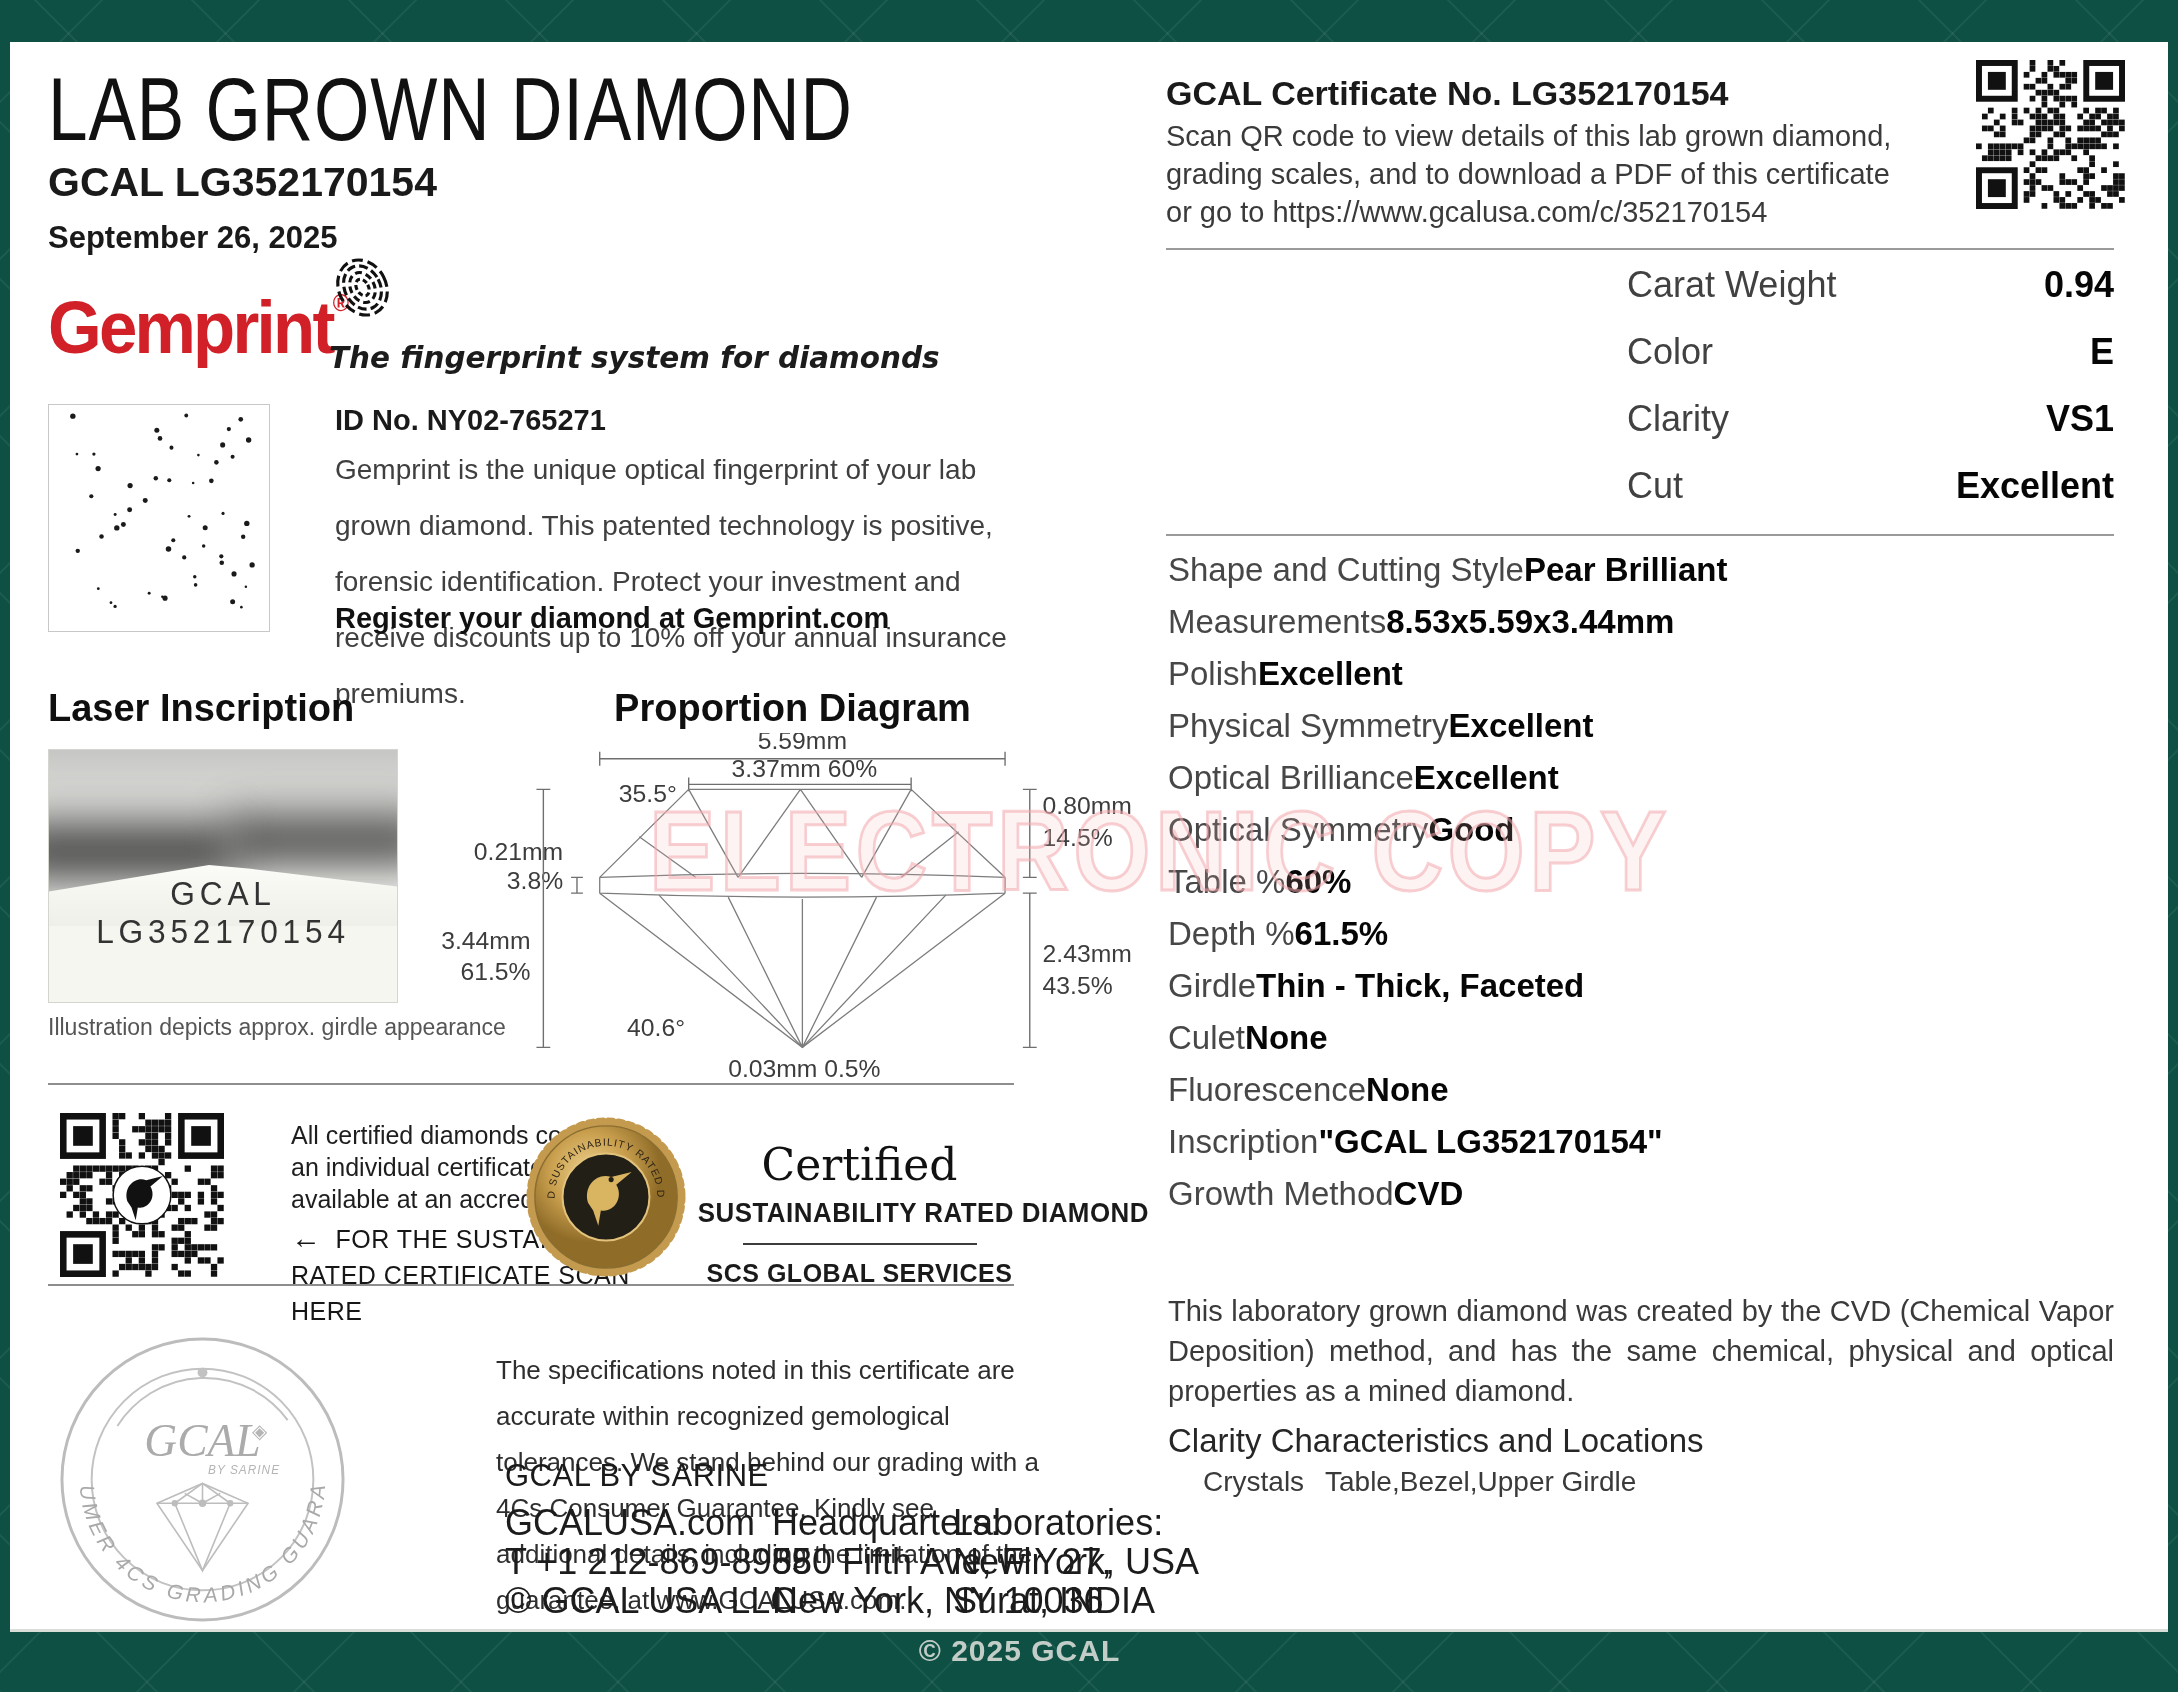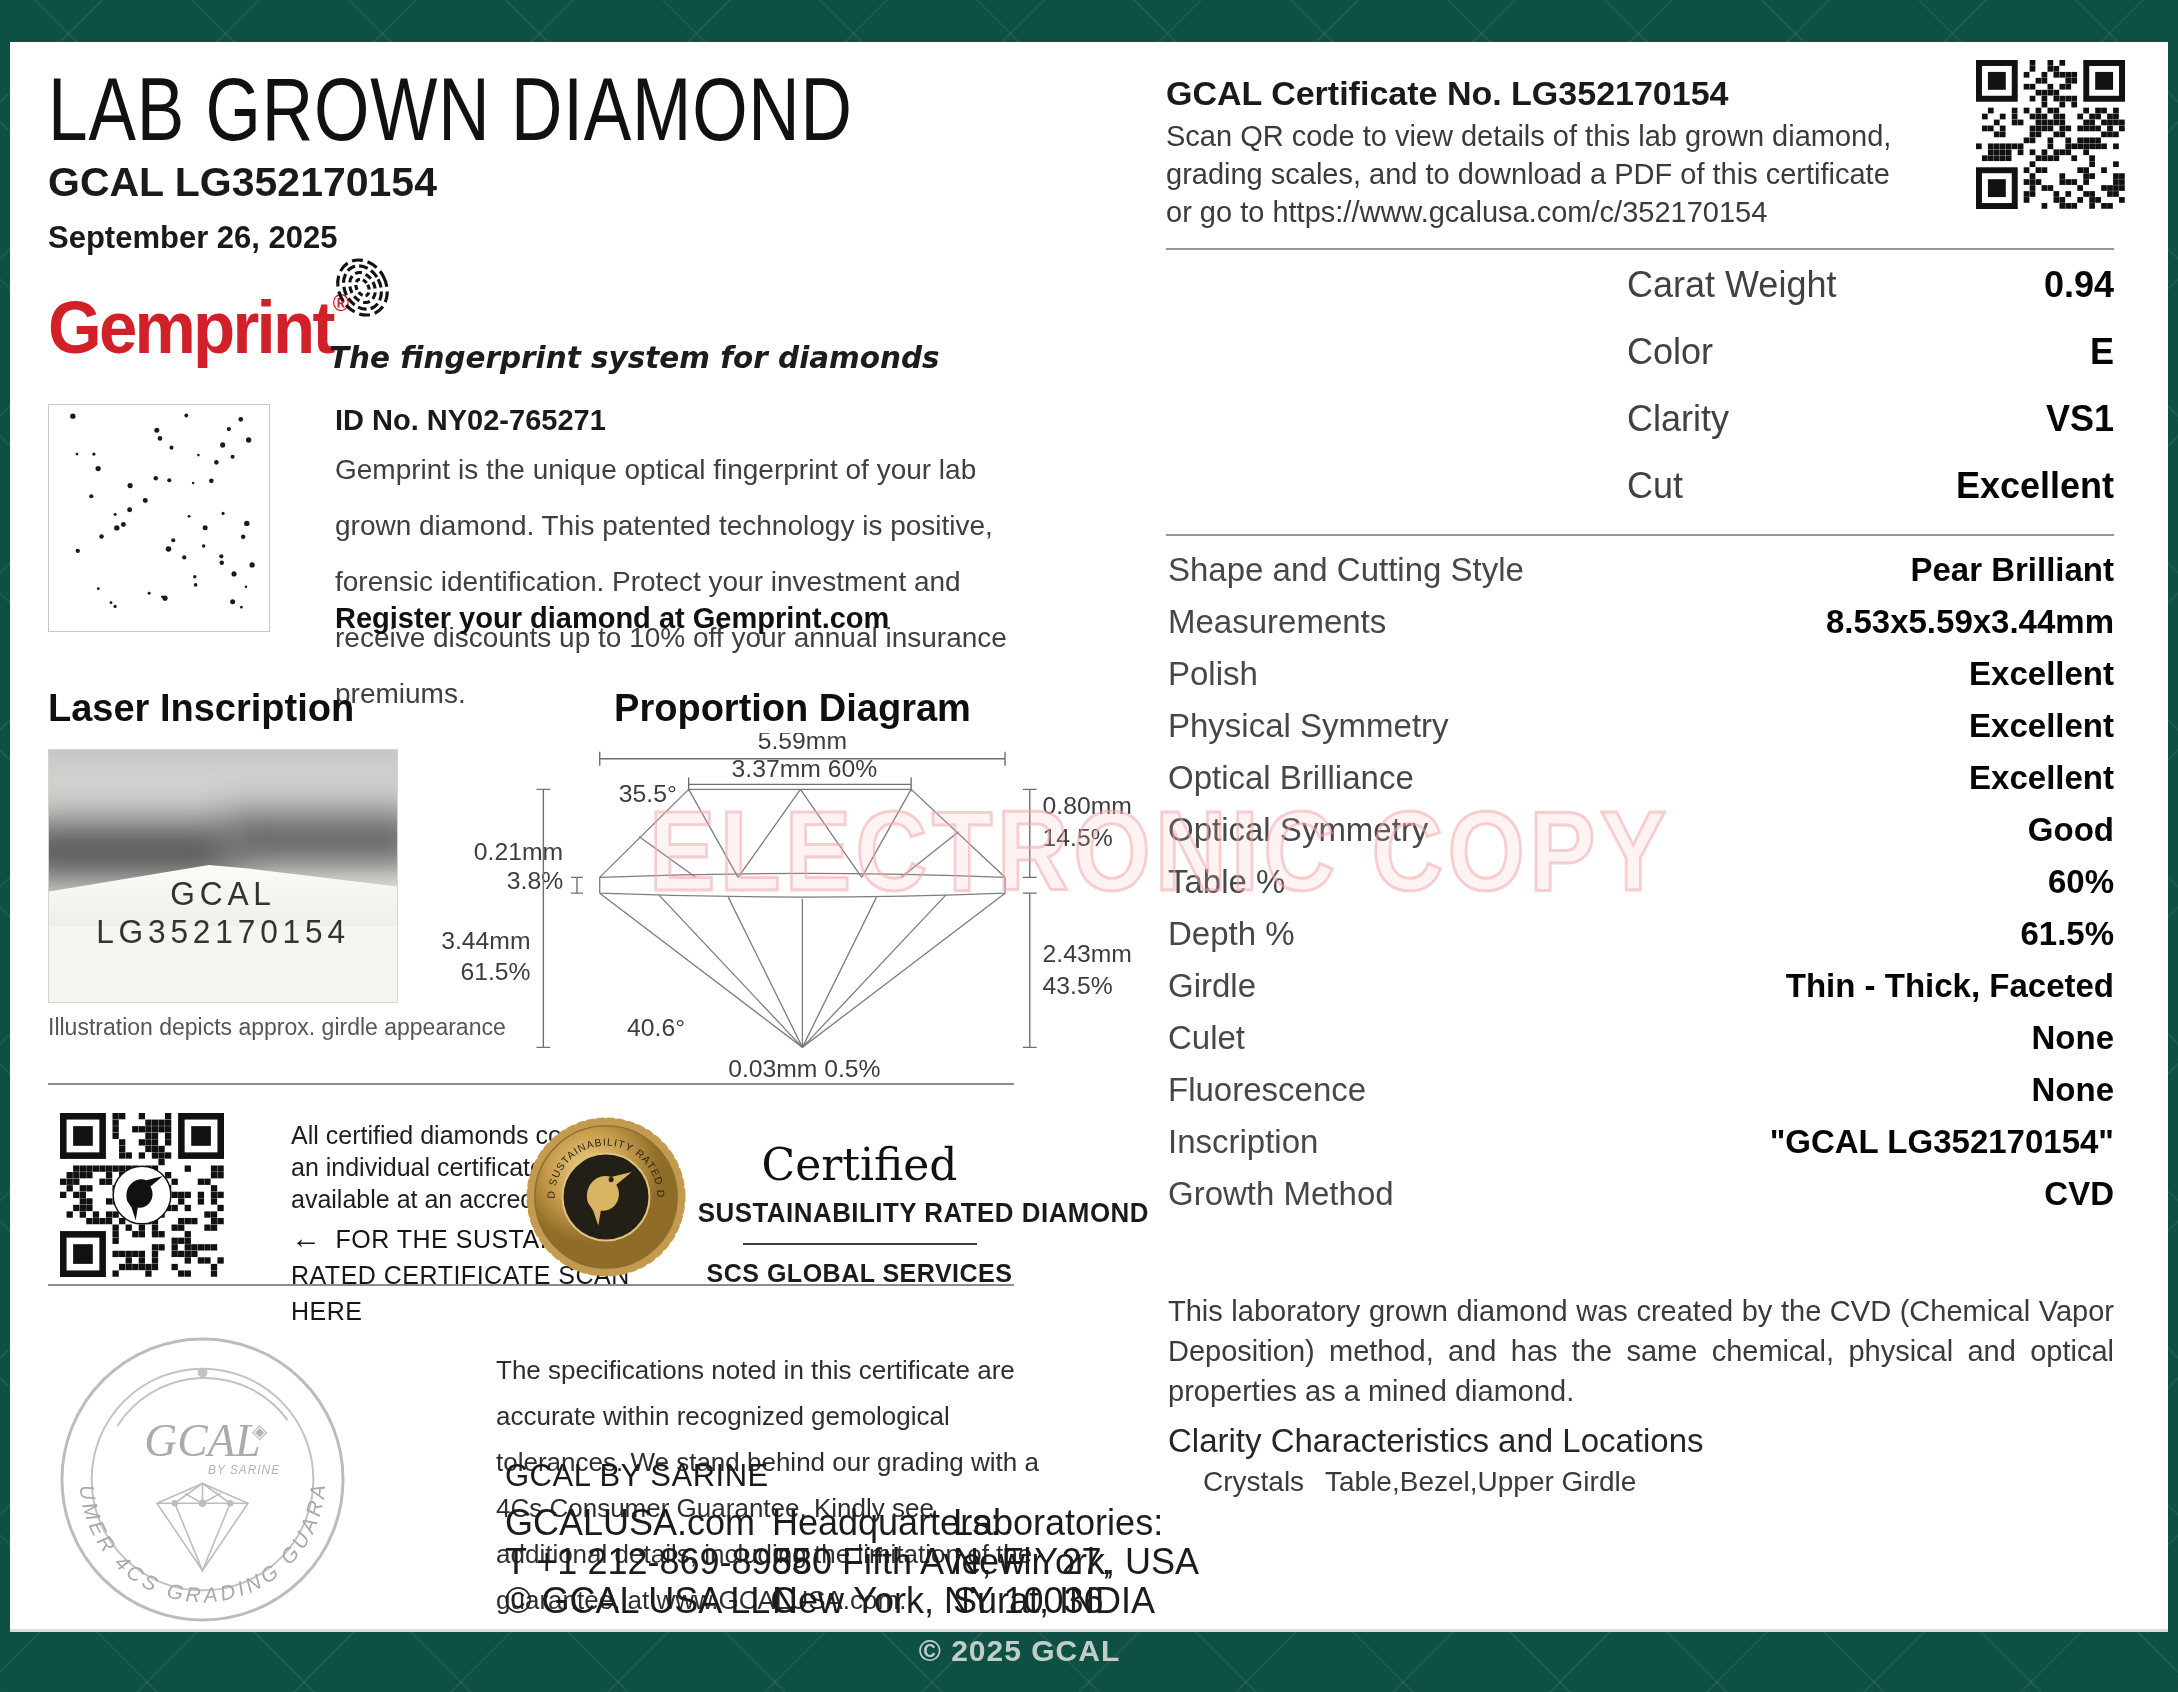--- a/index.html
+++ b/index.html
@@ -94,21 +94,21 @@
   .fourc-head{left:1139px;top:224px;width:554px;text-align:center;color:#181818;}
   .fourc-l1{font-size:91px;font-weight:400;transform:scaleX(0.78);letter-spacing:2px;}
   .fourc-l2{font-size:81px;font-weight:400;transform:scaleX(0.82);letter-spacing:1px;margin-top:6px;}
 
   .fourc-rows{left:1617px;top:222px;width:487px;}
   .fourc-row{display:flex;justify-content:space-between;align-items:baseline;height:67px;}
   .fourc-row .lbl{font-size:36px;color:#414141;}
   .fourc-row .val{font-size:36px;font-weight:700;color:#060606;}
 
   .detail-rows{left:1158px;top:509px;width:946px;}
-  .detail-row{display:flex;justify-content:space-between;align-items:baseline;height:52px;}
+  .detail-row{display:flex;align-items:baseline;height:52px;}
   .detail-row .lbl{font-size:33px;color:#474747;}
   .detail-row .val{font-size:33px;font-weight:700;color:#060606;}
 
   .cvd-note{left:1158px;top:1249px;width:946px;font-size:29px;line-height:40px;color:#3a3a3a;text-align:justify;}
   .clarity-h{left:1158px;top:1380px;font-size:33px;color:#262626;}
   .clarity-char{left:1193px;top:1424px;font-size:28px;color:#3a3a3a;}
   .clarity-loc{left:1315px;top:1424px;font-size:28px;color:#3a3a3a;}
 
   
   .watermark{

